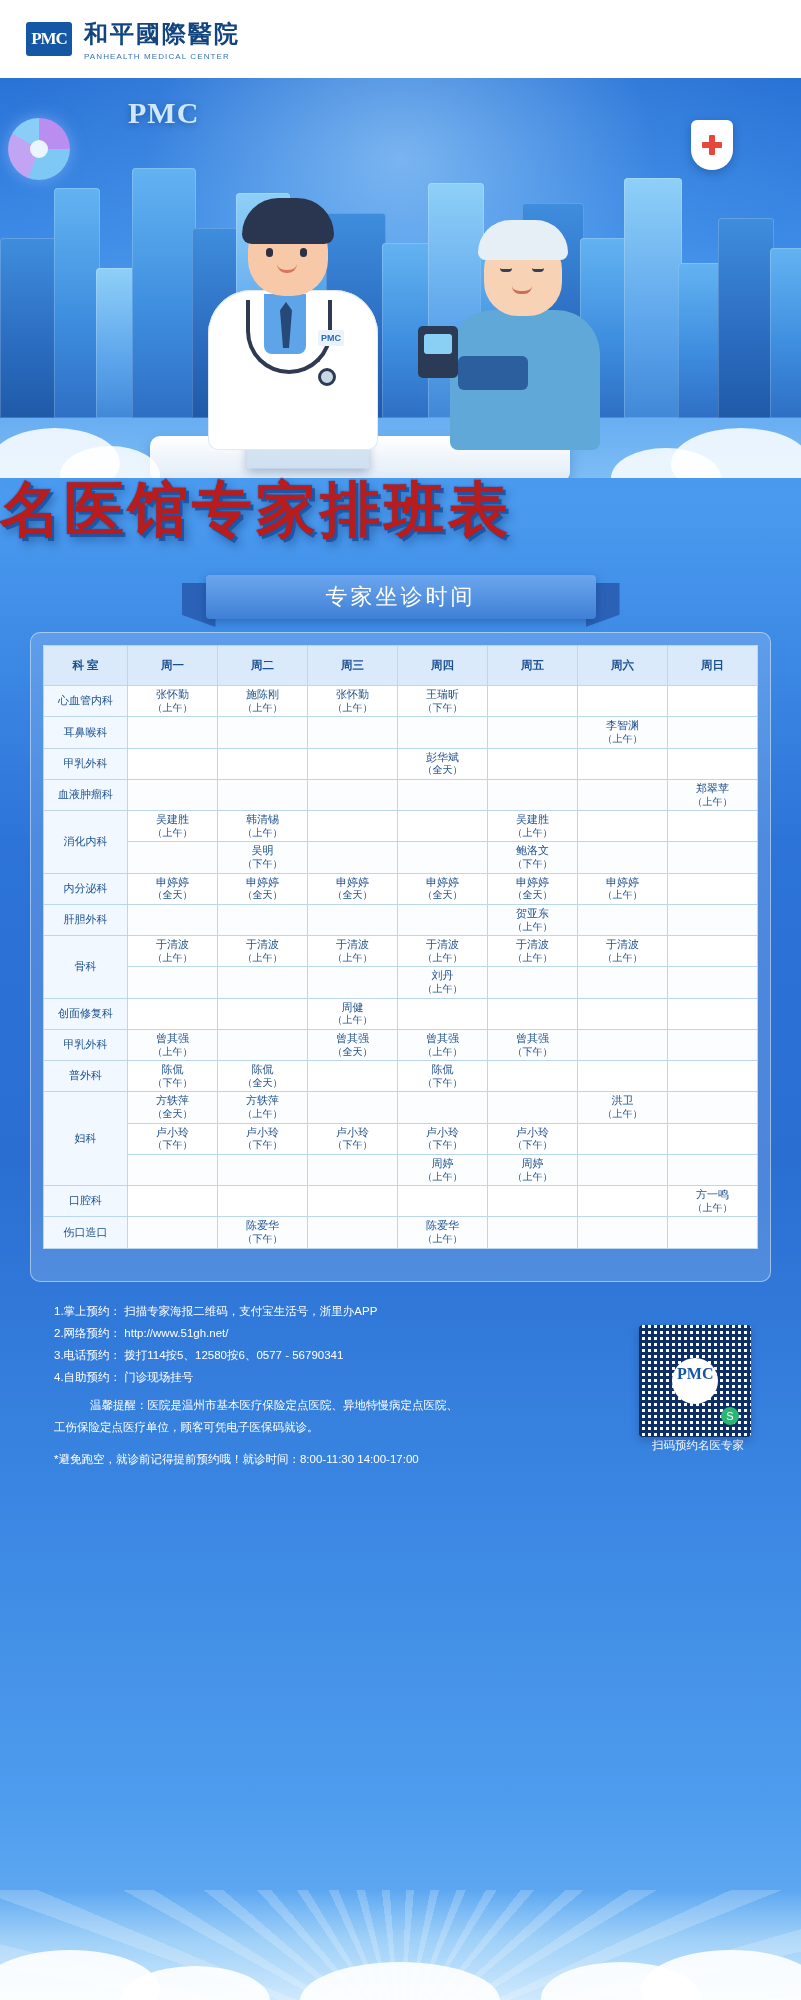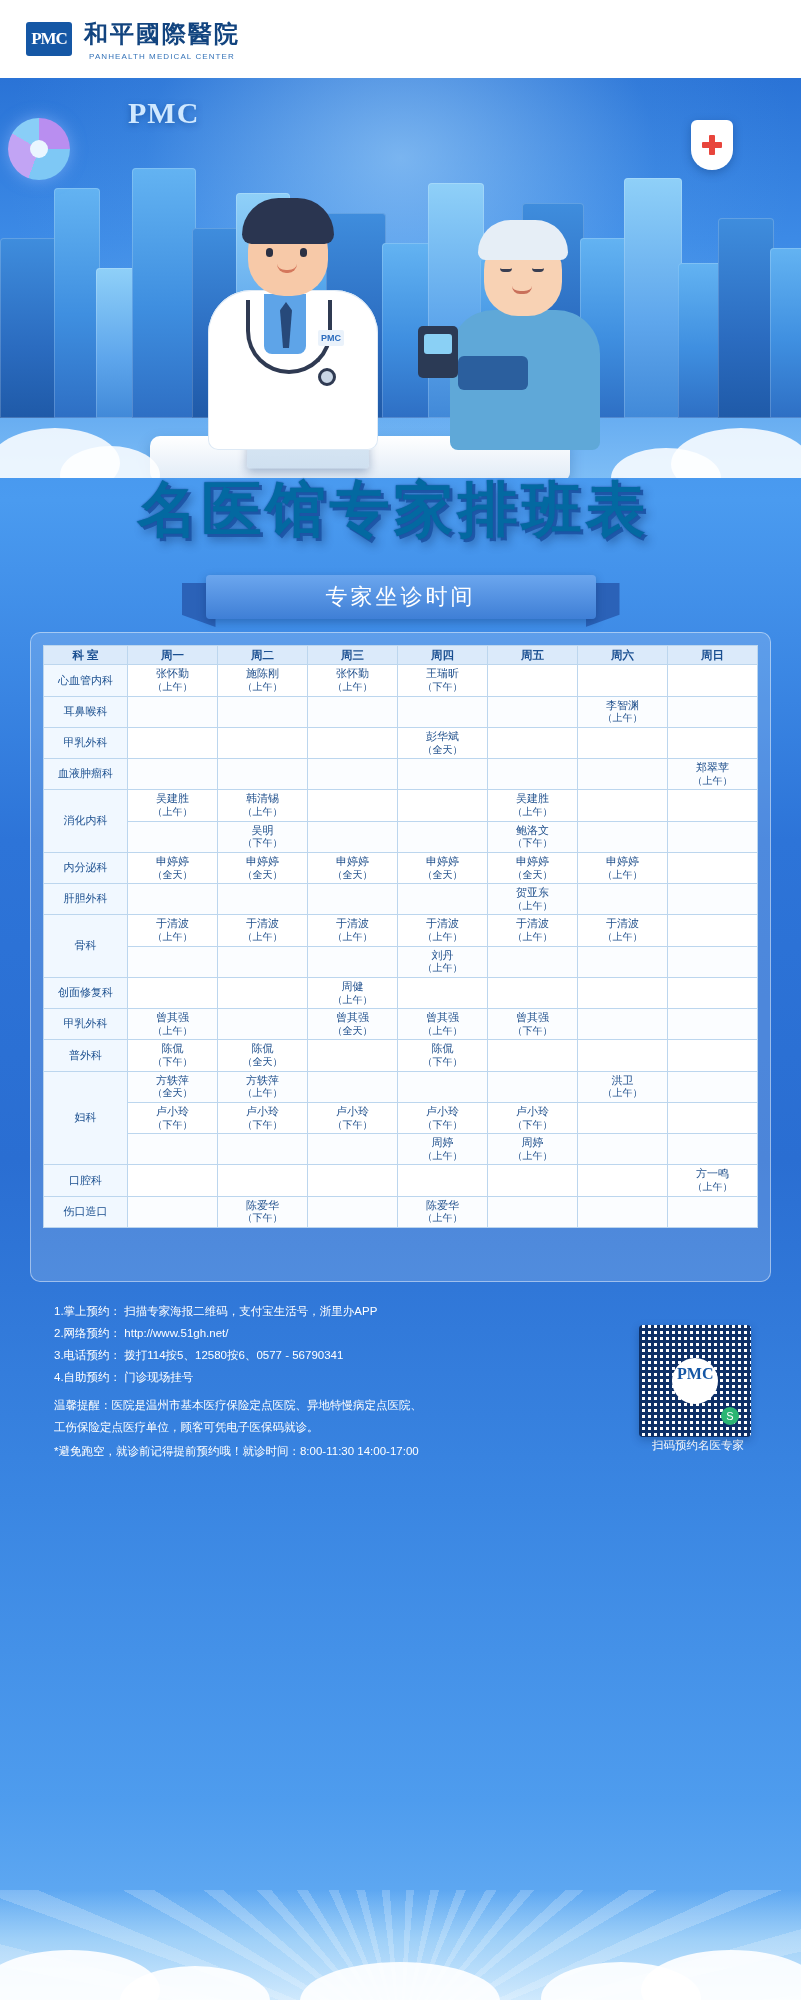--- a/index.html
+++ b/index.html
@@ -19,21 +19,21 @@
     position: absolute; top: 0; left: 0; width: 801px; height: 78px;
     background: #ffffff;
     display: flex; align-items: center; padding-left: 26px;
   }
   .logo-mark {
     width: 46px; height: 34px; background: #1557a5; border-radius: 3px;
     display: flex; align-items: center; justify-content: center;
     color: #fff; font-size: 17px; font-weight: bold; letter-spacing: -1px;
     font-family: "Liberation Serif", serif;
   }
-  .logo-text { margin-left: 12px; text-align: center; }
+  .logo-text { margin-left: 12px; }
   .logo-cn { font-size: 24px; color: #12447f; font-weight: bold; letter-spacing: 2px; }
   .logo-en { font-size: 8px; color: #3573b8; letter-spacing: 1.1px; margin-top: 2px; }
 
   
   .hero {
     position: absolute; top: 78px; left: 0; width: 801px; height: 400px;
     overflow: hidden;
     background:
       radial-gradient(ellipse at 50% 20%, rgba(180,225,255,0.55) 0%, rgba(120,190,245,0.1) 45%, rgba(40,110,200,0) 70%),
       linear-gradient(180deg, #2a73d6 0%, #3c8ae6 40%, #5aa3ee 75%, #7dbdf6 100%);
@@ -166,22 +166,22 @@
   }
 
   .clouds { position: absolute; bottom: 0; left: 0; width: 801px; height: 70px; }
   .cloud {
     position: absolute; bottom: 0; background: rgba(255,255,255,0.85);
     border-radius: 50%;
   }
 
   
   .main-title {
-    position: absolute; top: 470px; left: 0; width: 787px; text-align: center;
-    font-size: 60px; font-weight: bold; color: #0369a1; letter-spacing: 4px;
+    position: absolute; top: 470px; left: 0; width: 787px; text-align: left;
+    font-size: 60px; font-weight: bold; color: #b91c1c; letter-spacing: 4px;
     font-family: "Liberation Sans", sans-serif;
     text-shadow: 0 0 2px #1b4f9e, 3px 3px 0 #1e57a8, 5px 6px 10px rgba(9,40,90,0.45);
   }
 
   
   .ribbon-wrap { position: absolute; top: 575px; left: 0; width: 801px; display: flex; justify-content: center; }
   .ribbon {
     position: relative; width: 390px; height: 44px;
     background: linear-gradient(180deg, #6ba6ee, #3f7fd6);
     border-radius: 4px;
@@ -206,36 +206,36 @@
   }
   table.sched {
     width: 100%; border-collapse: collapse; background: #ffffff;
     font-size: 11px; color: #1f4f8c; table-layout: fixed;
   }
   table.sched th, table.sched td {
     border: 1px solid #bcd6ee; text-align: center; vertical-align: middle;
     height: 26px; padding: 2px 1px; line-height: 1.25;
   }
   table.sched thead th {
-    background: #dbeafa; color: #1a4f91; font-weight: bold; height: 19px; font-size: 11.5px;
+    background: #dbeafa; color: #1a4f91; font-weight: bold; height: 40px; font-size: 11.5px;
   }
   table.sched td.dept { background: #f1f8ff; font-weight: normal; color: #1b4f8f; }
   table.sched td .nm { display: block; }
   table.sched td .tm { display: block; font-size: 10px; }
   table.sched tbody tr:nth-child(even) td:not(.dept) { background: #fbfdff; }
 
   
   .footer {
     position: absolute; top: 1300px; left: 0; width: 706px; padding: 0 54px;
     color: #ffffff; font-size: 11.5px; line-height: 22px;
   }
   .footer .ln { white-space: nowrap; }
   .footer .ind { padding-left: 72px; }
-  .footer .warm { margin-top: 6px; }
-  .footer .star { margin-top: 2px; }
+  .footer .warm { margin-top: 6px; margin-left: 36px; }
+  .footer .star { margin-top: 10px; }
 
   .qr-block { position: absolute; top: 1325px; right: 44px; width: 118px; text-align: center; }
   .qr {
     width: 112px; height: 112px; background: #ffffff; border-radius: 4px;
     position: relative; overflow: hidden;
     box-shadow: 0 3px 9px rgba(8,40,90,0.3);
     background-image:
       repeating-linear-gradient(90deg, #0d2f66 0 3px, transparent 3px 6px),
       repeating-linear-gradient(0deg, #0d2f66 0 3px, transparent 3px 6px);
     background-size: 6px 6px, 6px 6px;

